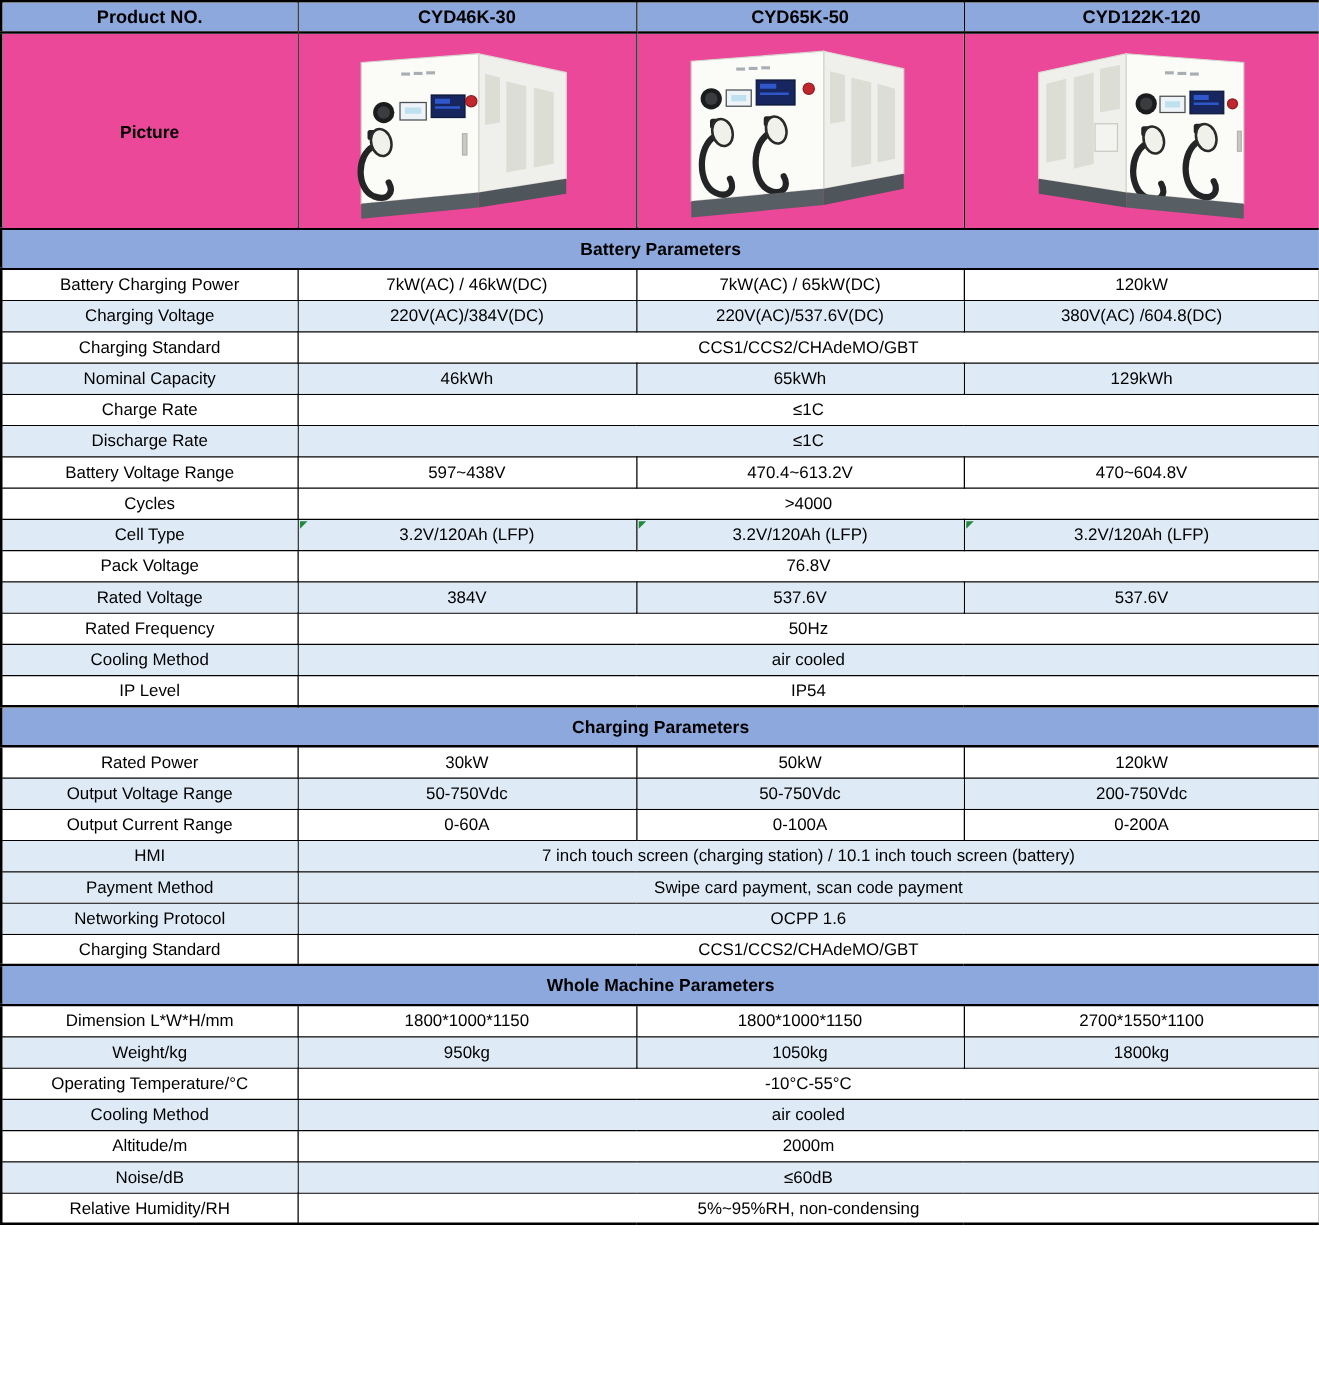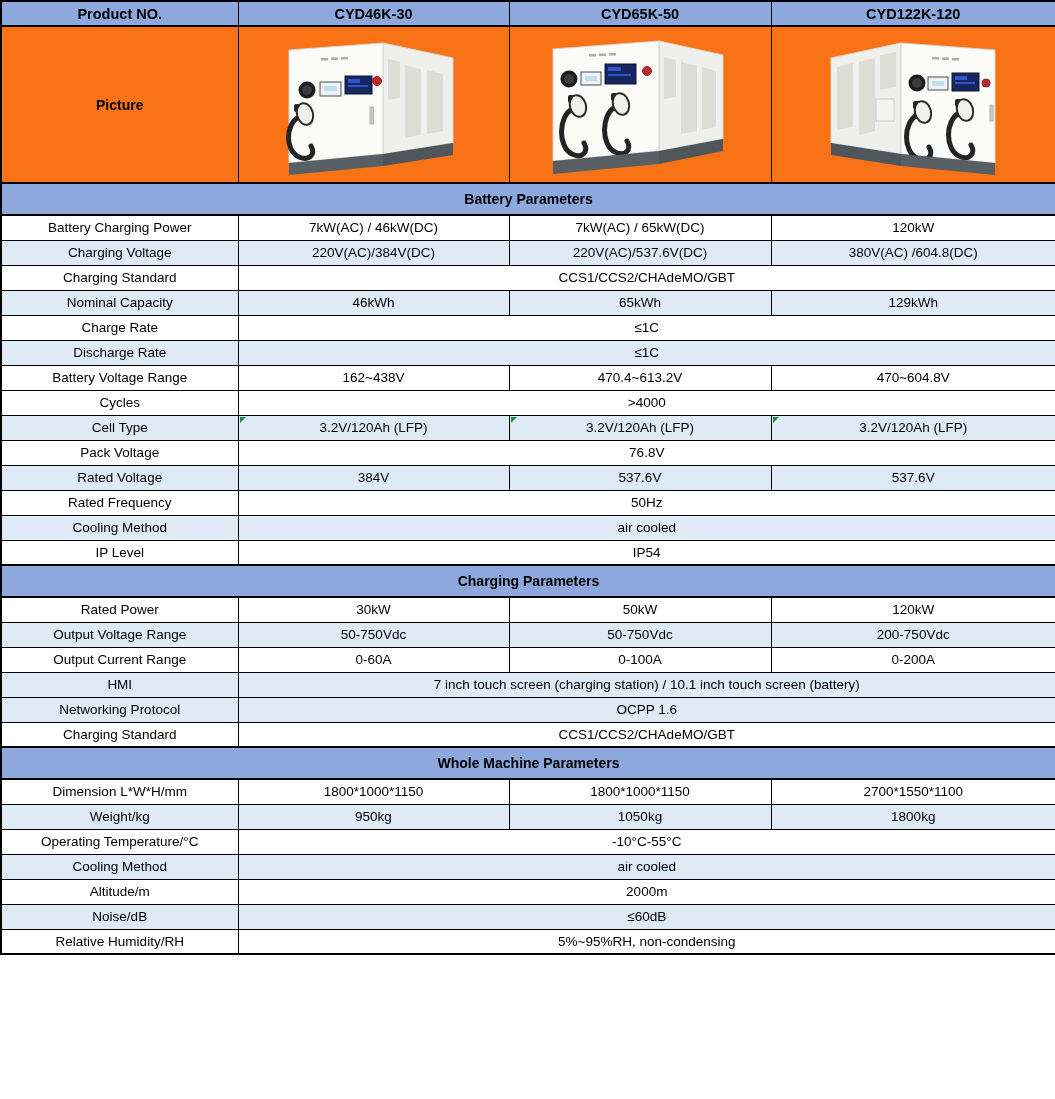--- a/index.html
+++ b/index.html
@@ -31,21 +31,21 @@
   }
   thead th{
     background:var(--hdr);
     font-weight:bold;
     font-size:14.5px;
     height:25px;
     border-bottom:2px solid var(--border);
   }
   tr.picture-row td{
     height:122px;
-    background:#f97316;
+    background:#ec4899;
   }
   td.picture-label{
     font-weight:bold;
     font-size:14px;
   }
   tr.section-row td{
     background:var(--hdr);
     font-weight:bold;
     font-size:14px;
     height:32px;
@@ -208,21 +208,21 @@
       <tr class="">
         <td>Charge Rate</td>
         <td colspan="3">≤1C</td>
       </tr>
       <tr class="alt">
         <td>Discharge Rate</td>
         <td colspan="3">≤1C</td>
       </tr>
       <tr class="">
         <td>Battery Voltage Range</td>
-        <td>162~438V</td>
+        <td>597~438V</td>
         <td>470.4~613.2V</td>
         <td>470~604.8V</td>
       </tr>
       <tr class="">
         <td>Cycles</td>
         <td colspan="3">&gt;4000</td>
       </tr>
       <tr class="alt">
         <td>Cell Type</td>
         <td><span class="corner-marker"></span>3.2V/120Ah (LFP)</td>
@@ -270,20 +270,24 @@
         <td>Output Current Range</td>
         <td>0-60A</td>
         <td>0-100A</td>
         <td>0-200A</td>
       </tr>
       <tr class="alt">
         <td>HMI</td>
         <td colspan="3">7 inch touch screen (charging station) / 10.1 inch touch screen (battery)</td>
       </tr>
       <tr class="alt">
+        <td>Payment Method</td>
+        <td colspan="3">Swipe card payment, scan code payment</td>
+      </tr>
+      <tr class="alt">
         <td>Networking Protocol</td>
         <td colspan="3">OCPP 1.6</td>
       </tr>
       <tr class="">
         <td>Charging Standard</td>
         <td colspan="3">CCS1/CCS2/CHAdeMO/GBT</td>
       </tr>
       <tr class="section-row">
         <td colspan="4">Whole Machine Parameters</td>
       </tr>

